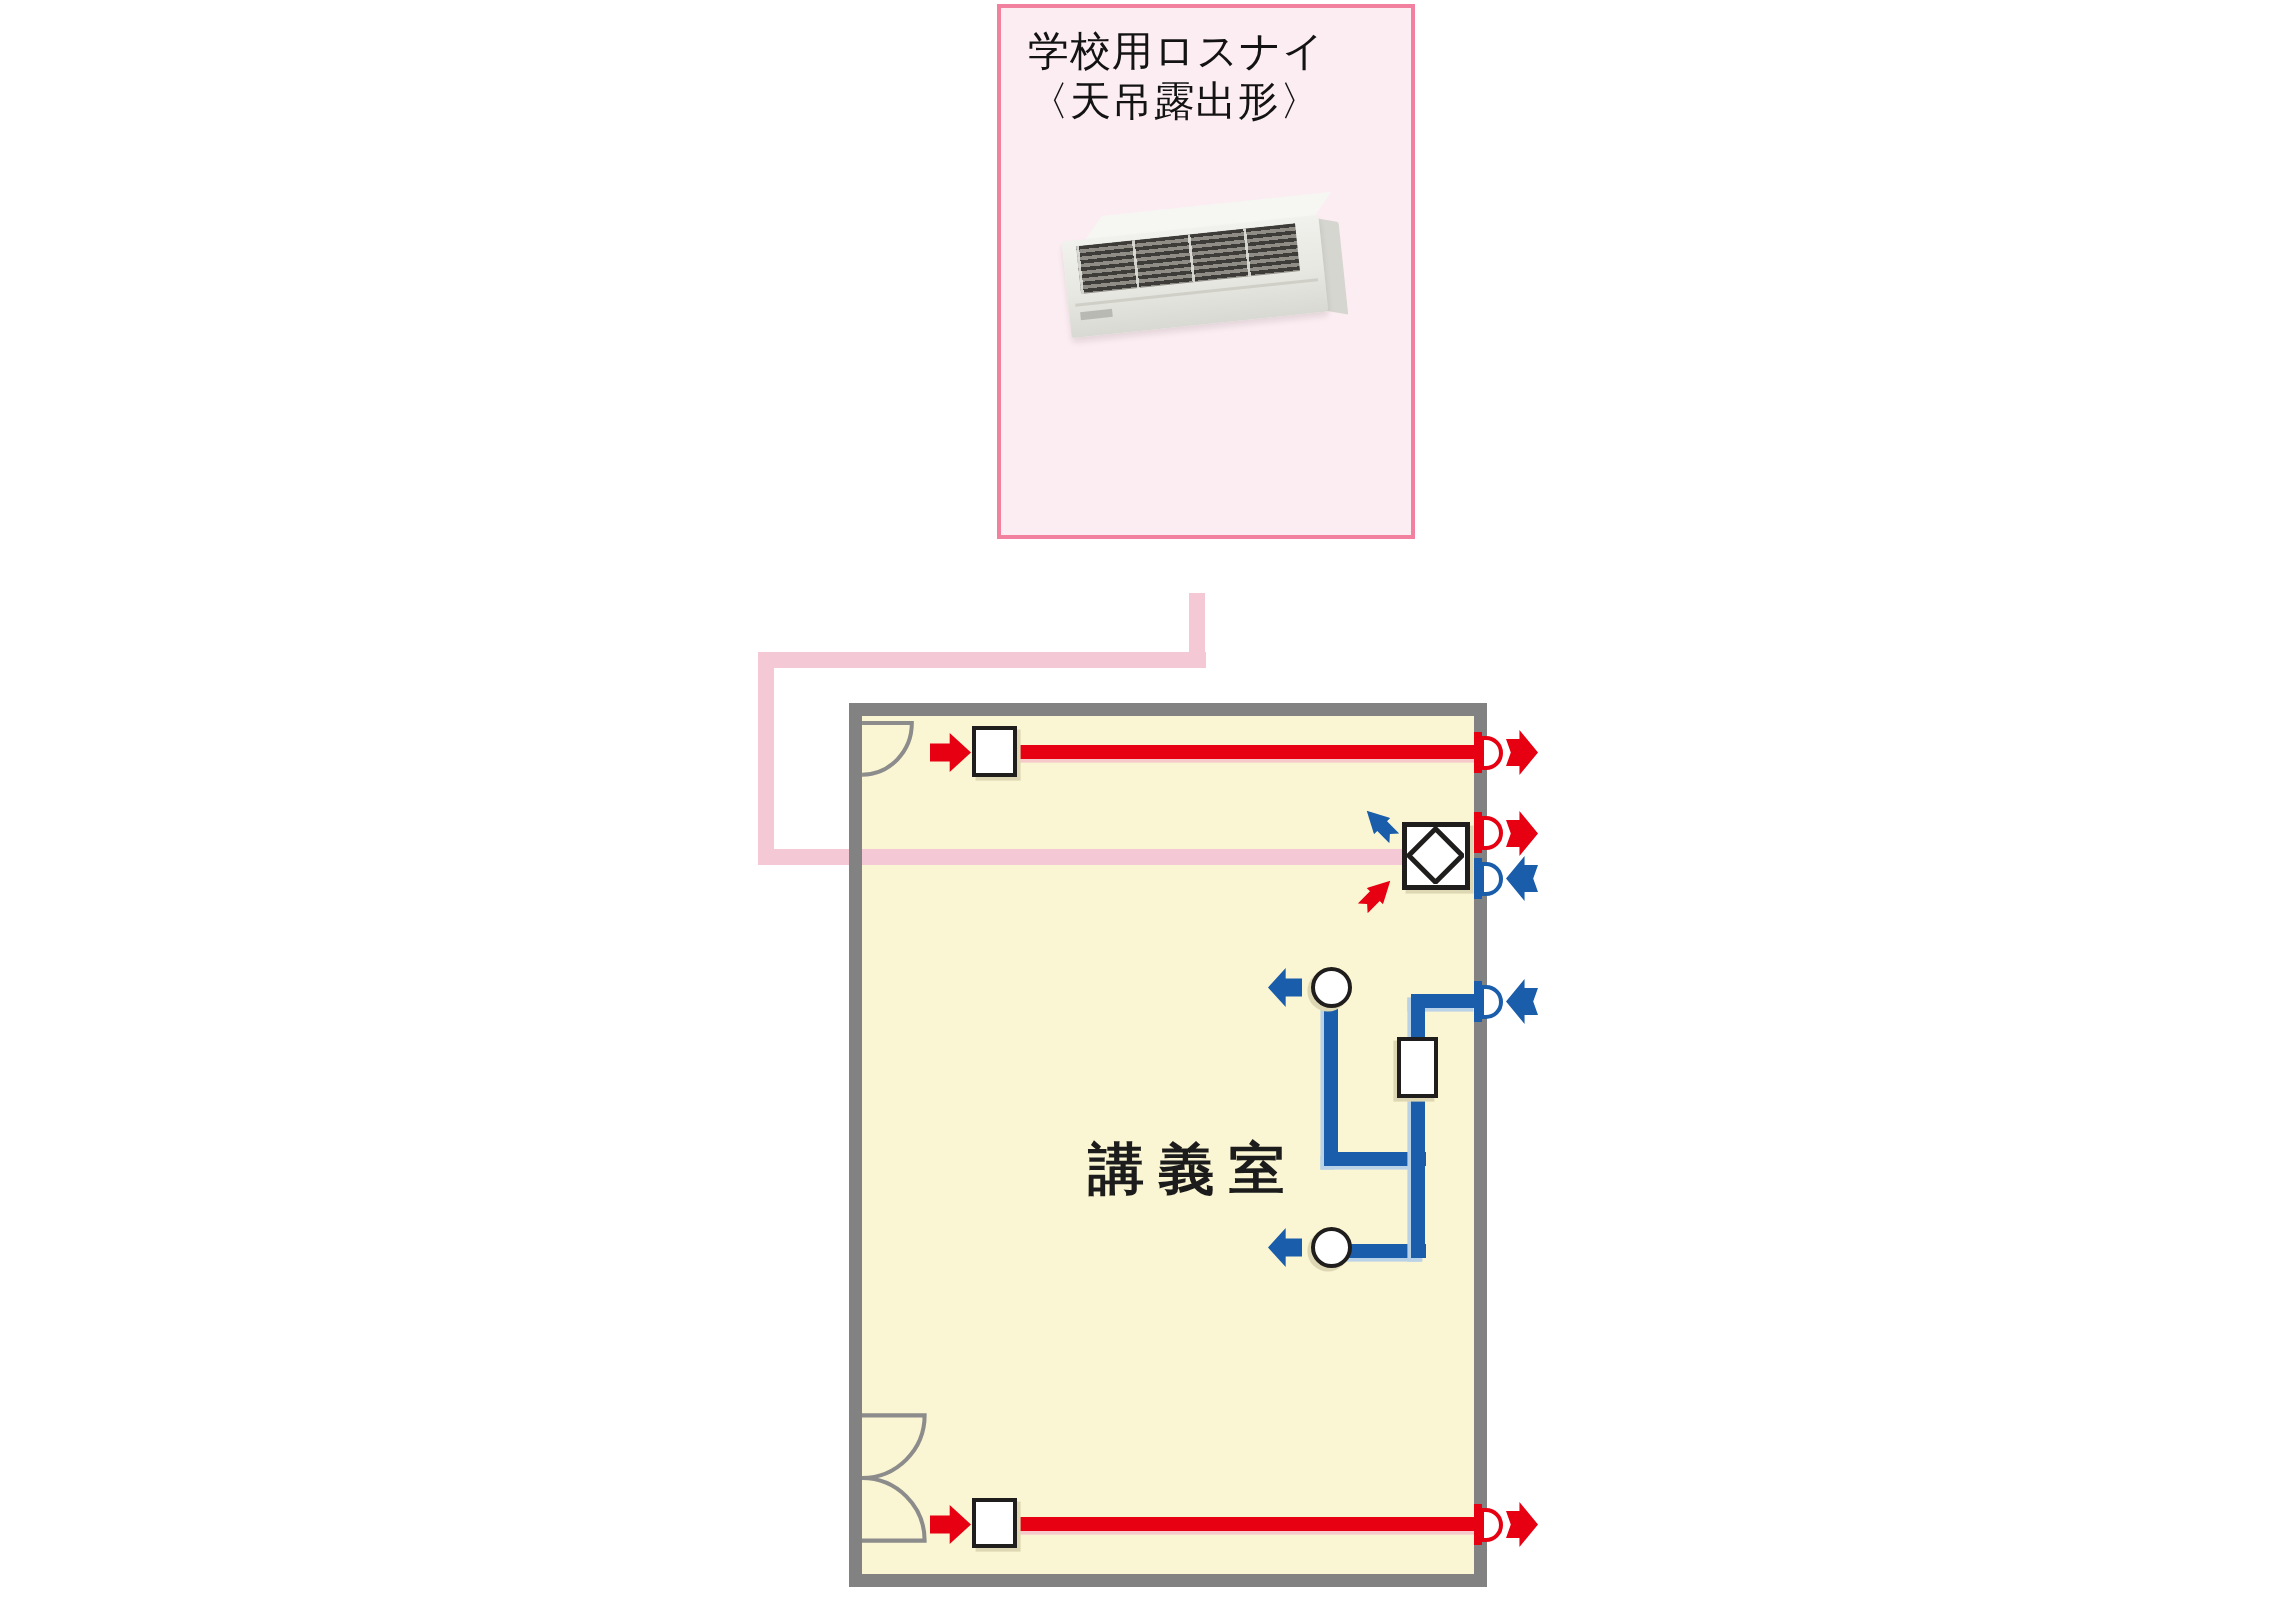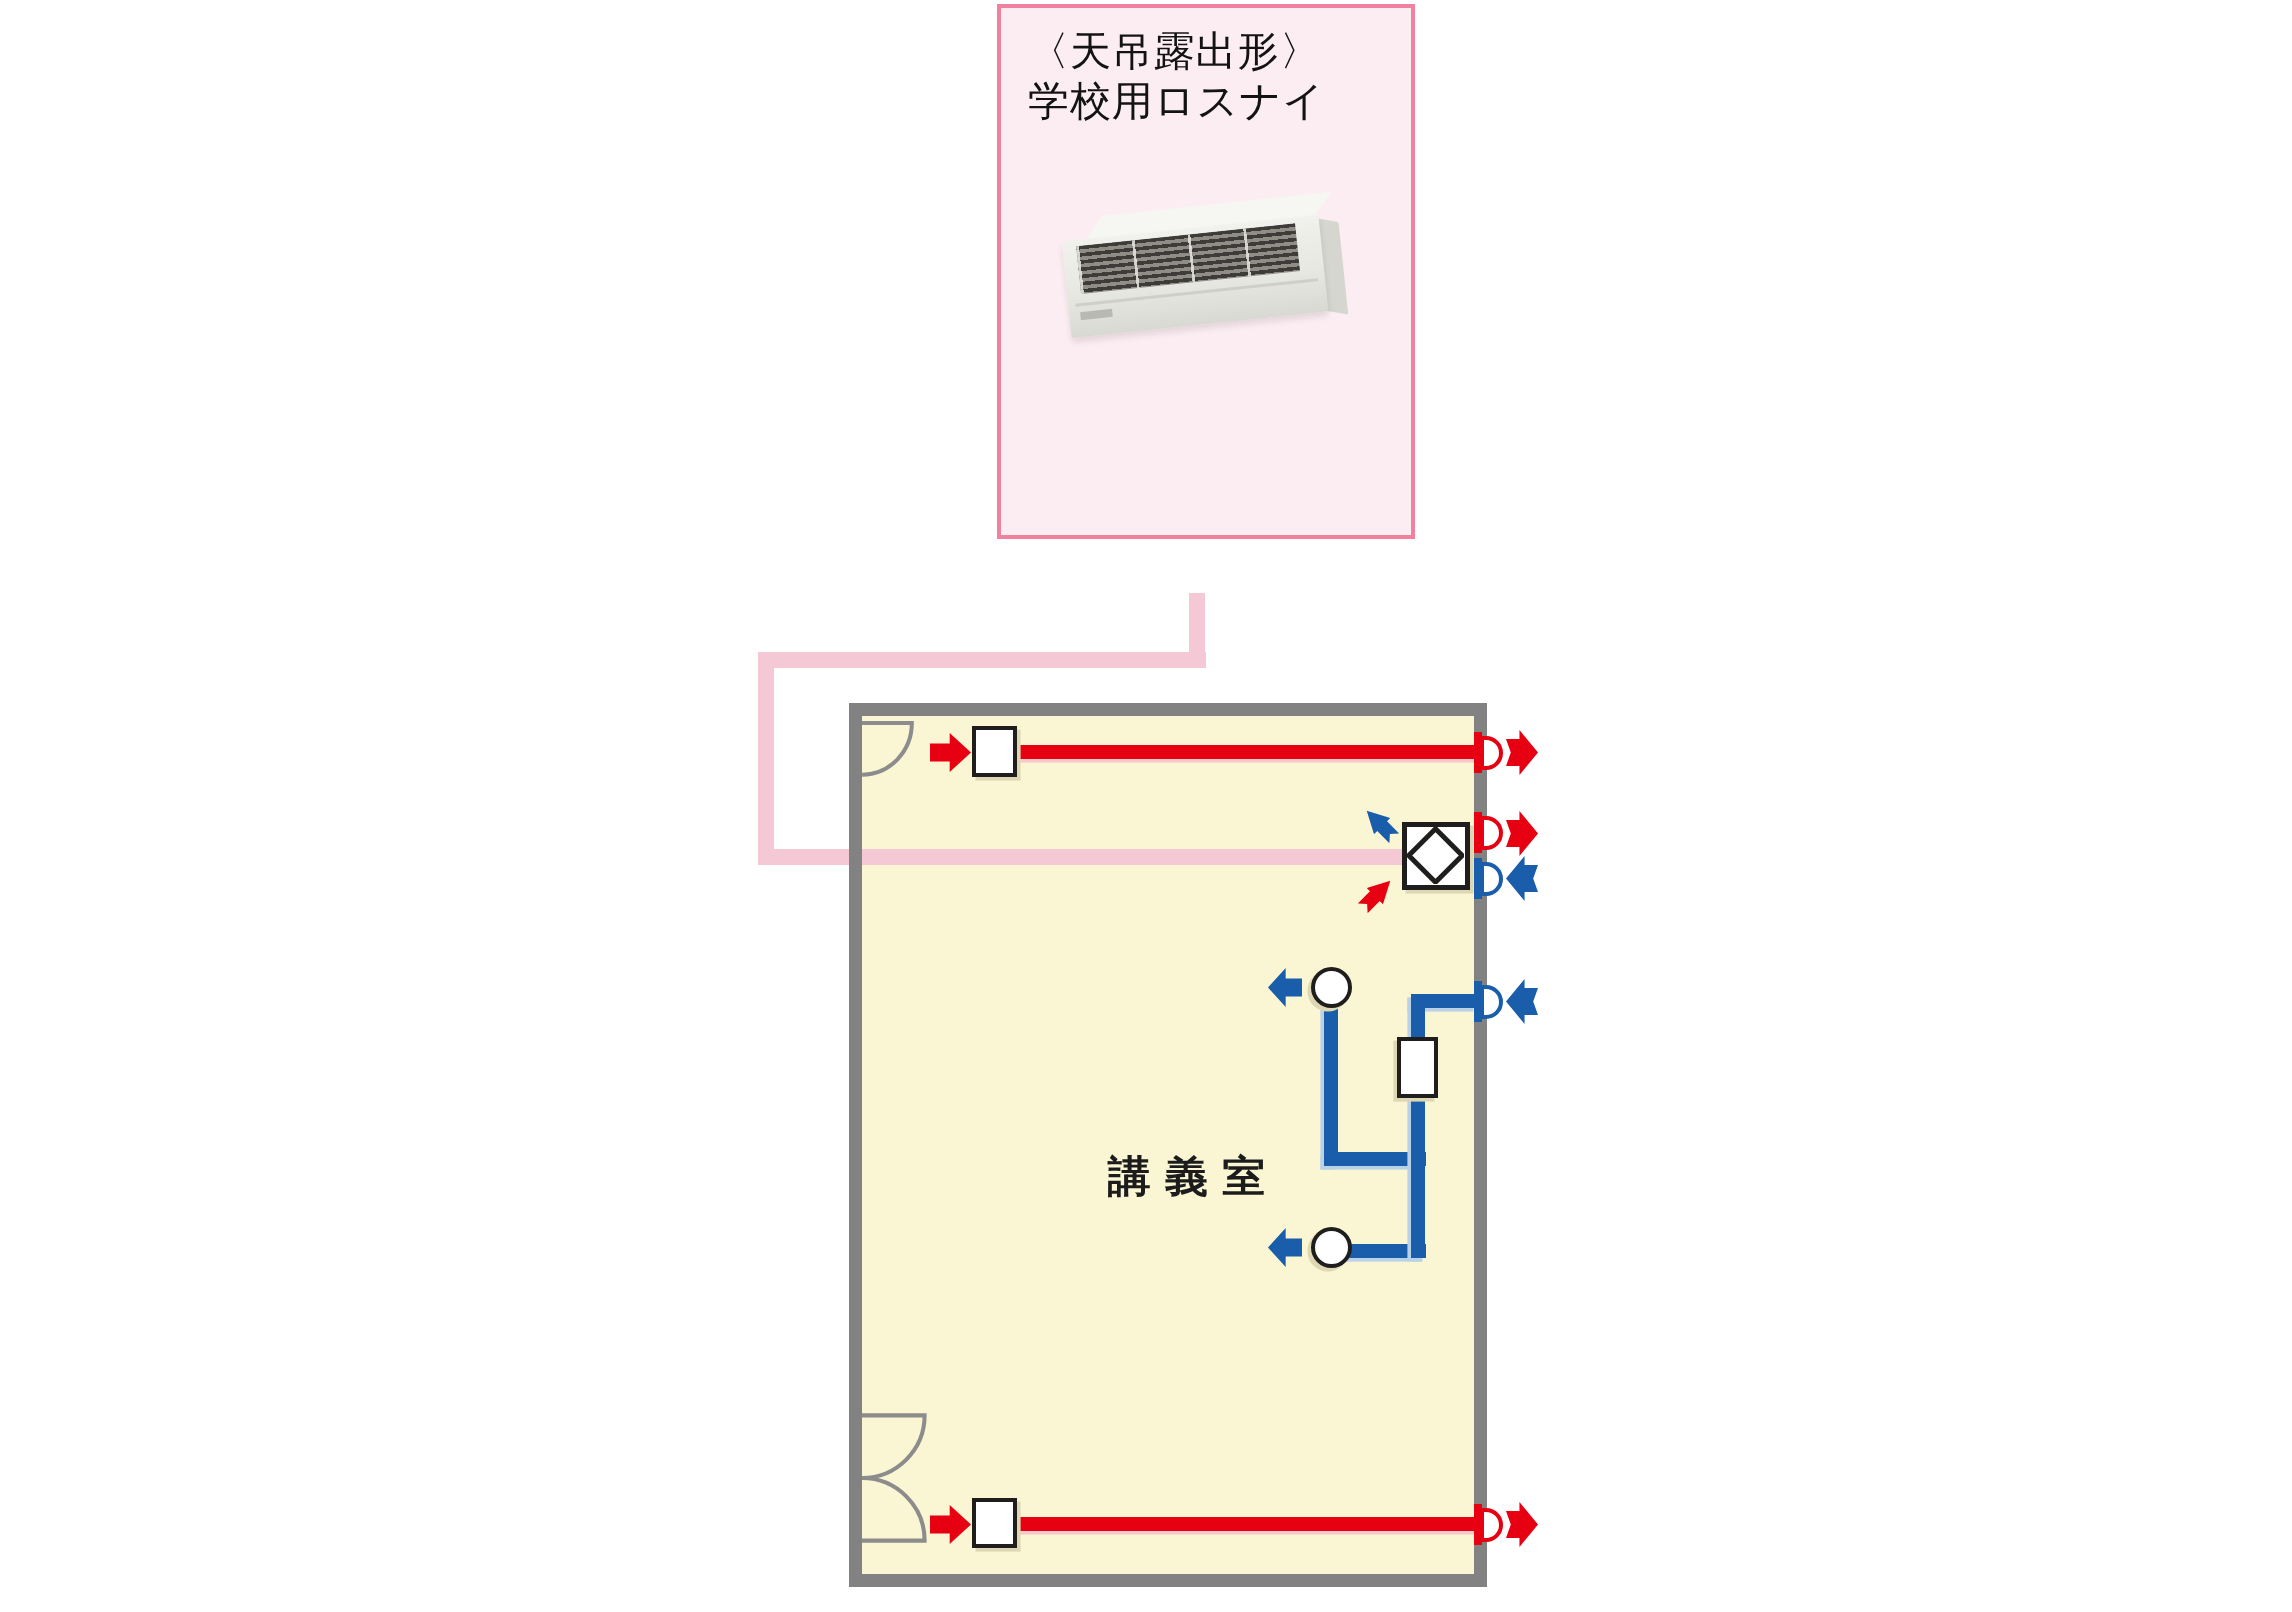--- a/index.html
+++ b/index.html
@@ -31,21 +31,21 @@
 
   
   .pinkline{position:absolute;background:#f5c8d5;z-index:2;}
 
   
   .room-bg{position:absolute;left:849px;top:703px;width:638px;height:884px;background:#faf5d2;z-index:1;}
   .room-frame{position:absolute;left:849px;top:703px;width:638px;height:884px;
               border:13.4px solid #828282;box-sizing:border-box;z-index:3;}
   .door{position:absolute;z-index:4;}
   .room-label{position:absolute;left:1021px;top:1132px;width:331px;text-align:center;z-index:5;
-              font-size:43px;font-weight:600;letter-spacing:14.3px;color:#1c1c1c;text-indent:14.3px;margin-top:16px;}
+              font-size:56px;font-weight:600;letter-spacing:14.3px;color:#1c1c1c;text-indent:14.3px;}
 
   
   .duct{position:absolute;background:#e60012;z-index:5;box-shadow:0 3.6px 0 #f6c9cb;}
   .bluepipe{position:absolute;background:#1a5dab;z-index:5;box-shadow:-3.6px 3.6px 0 #bad2e7;}
   .wbox{position:absolute;background:#ffffff;border:4.5px solid #201d1d;box-sizing:border-box;
         z-index:6;box-shadow:3.6px 3.6px 0 #ded7b4;}
   .wbox.shadow-left{box-shadow:-3.6px 3.6px 0 #ded7b4;}
   .lossnay{position:absolute;left:1402px;top:822px;width:68px;height:68px;background:#fff;
            border:5.4px solid #201d1d;box-sizing:border-box;z-index:6;box-shadow:3.6px 3.6px 0 #ded7b4;}
   .lossnay svg{position:absolute;left:0;top:0;}
@@ -77,22 +77,22 @@
   .horn.h-blue .horn-stub{background:#1a5dab;}
   .horn.h-blue .horn-bell{border-color:#1a5dab;}
 </style>
 </head>
 <body>
 
 <div class="stage">
 
   <div class="panel">
     <div class="panel-title">
+      <div>学校用ロスナイ</div>
       <div>〈天吊露出形〉</div>
-      <div>学校用ロスナイ</div>
     </div>
     <div class="unit-photo">
       <div class="up-topface"></div>
       <div class="up-cap"></div>
       <div class="up-body">
         <div class="up-grille"></div>
         <div class="up-seam"></div>
         <div class="up-logo"></div>
       </div>
     </div>

